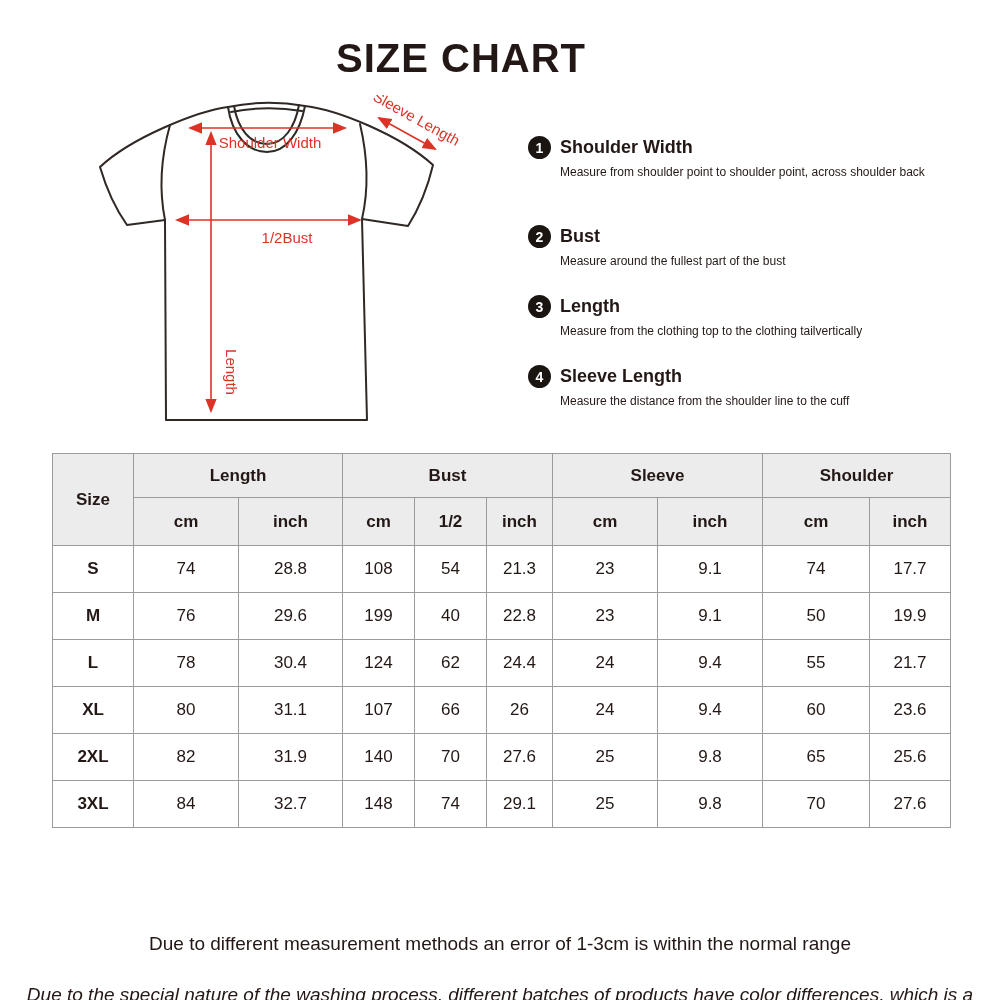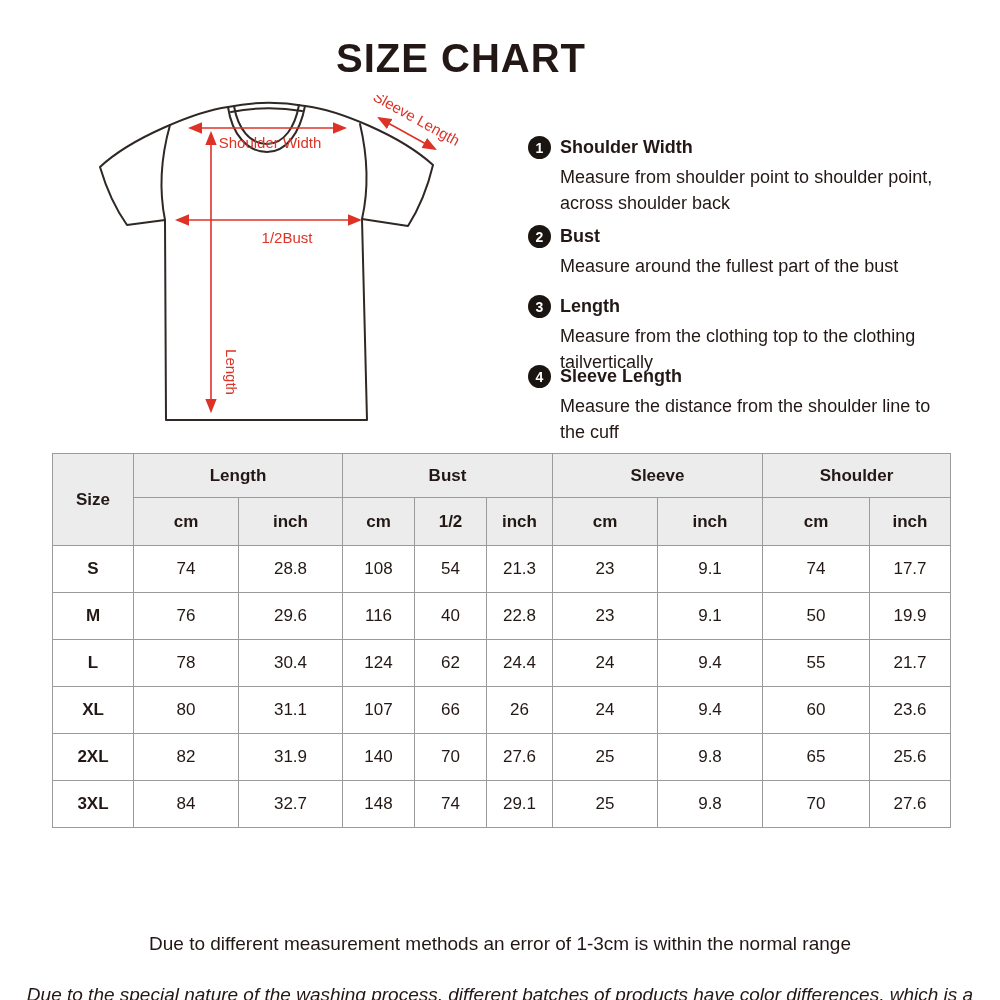--- a/index.html
+++ b/index.html
@@ -23,21 +23,21 @@
 
   .guide{position:absolute;left:528px;top:136px;width:432px;}
   .guide-item{position:absolute;left:0;width:432px;}
   .g-head{display:flex;align-items:center;gap:9px;}
   .g-circle{
     width:23px;height:23px;border-radius:50%;background:#1b1512;color:#fff;
     font-size:14px;font-weight:bold;display:flex;align-items:center;justify-content:center;
     flex:0 0 23px;
   }
   .g-title{font-size:18px;font-weight:bold;}
-  .g-desc{margin:5px 0 0 32px;font-size:18px;line-height:1.45;width:398px;color:var(--text);}
+  .g-desc{margin:5px 0 0 32px;font-size:12px;line-height:1.45;width:398px;color:var(--text);}
 
   table.size-table{
     position:absolute;left:52px;top:453px;border-collapse:collapse;table-layout:fixed;
     font-size:17px;
   }
   .size-table th,.size-table td{
     border:1px solid var(--table-border);text-align:center;vertical-align:middle;padding:0;
   }
   .size-table thead th{background:var(--header-bg);font-weight:bold;}
   .size-table thead tr.group-row{height:44px;}
@@ -164,21 +164,21 @@
         <td>21.3</td>
         <td>23</td>
         <td>9.1</td>
         <td>74</td>
         <td>17.7</td>
       </tr>
       <tr>
         <td class="size-cell">M</td>
         <td>76</td>
         <td>29.6</td>
-        <td>116</td>
+        <td>199</td>
         <td>40</td>
         <td>22.8</td>
         <td>23</td>
         <td>9.1</td>
         <td>50</td>
         <td>19.9</td>
       </tr>
       <tr>
         <td class="size-cell">L</td>
         <td>78</td>

